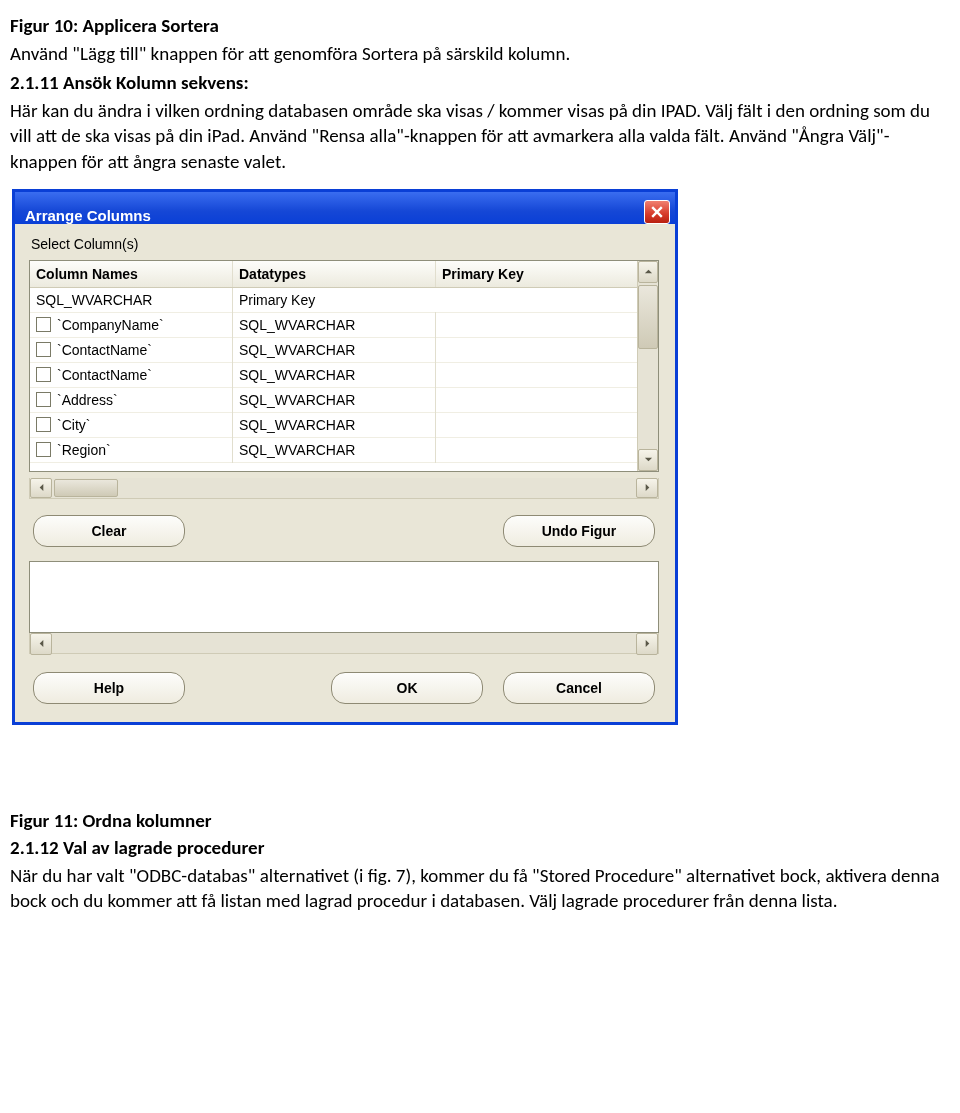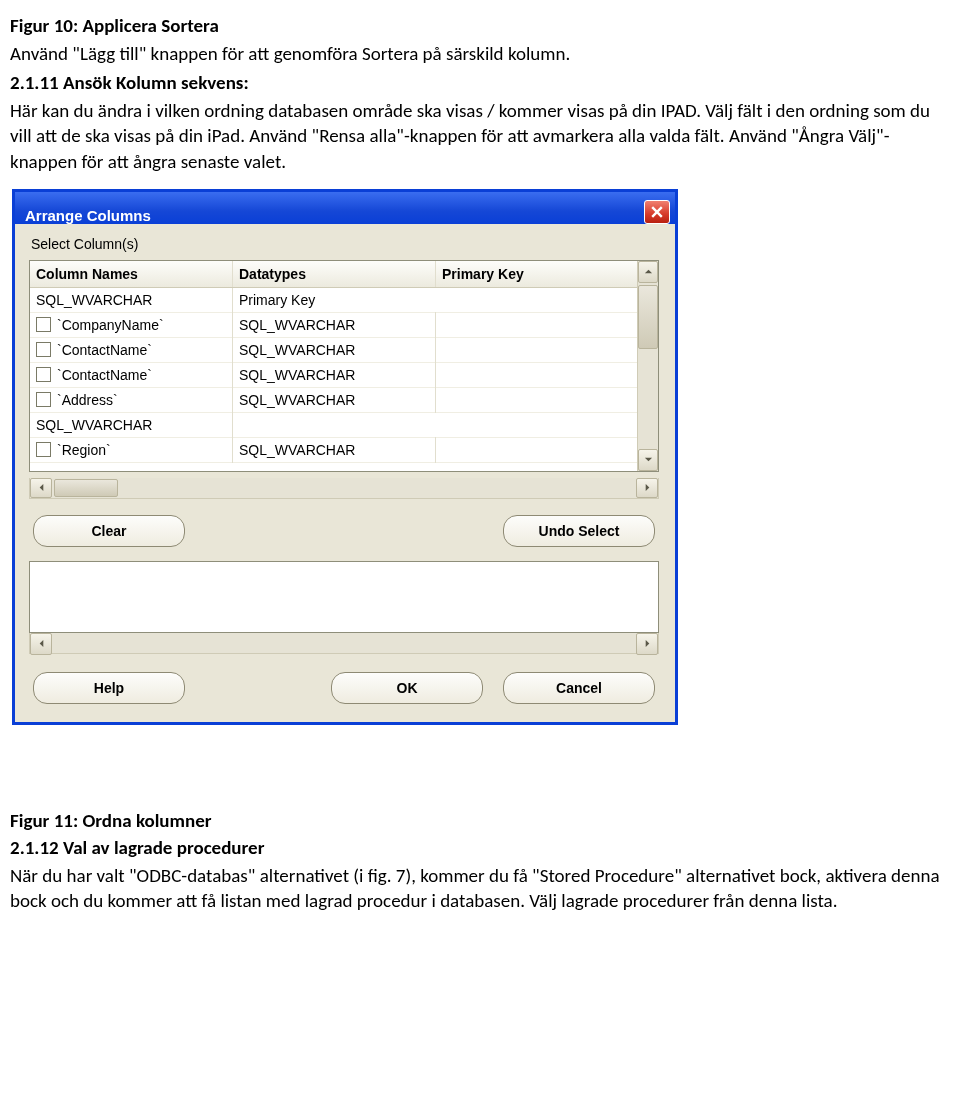--- a/index.html
+++ b/index.html
@@ -239,20 +239,24 @@
             </div>
             <div class="grid-row">
               <div class="col col1">
                 <span class="chk"></span>
                 <span>`Address`</span>
               </div>
               <div class="col col2">SQL_WVARCHAR</div>
               <div class="col col3"></div>
             </div>
             <div class="grid-row">
+              <div class="col col1">
+                <span class="chk"></span>
+                <span>`City`</span>
+              </div>
               <div class="col col2">SQL_WVARCHAR</div>
               <div class="col col3"></div>
             </div>
             <div class="grid-row">
               <div class="col col1">
                 <span class="chk"></span>
                 <span>`Region`</span>
               </div>
               <div class="col col2">SQL_WVARCHAR</div>
               <div class="col col3"></div>
@@ -285,21 +289,21 @@
       <div class="sbtn">
         <svg viewBox="0 0 10 10">
             <path d="M3 1 L7 5 L3 9 Z"></path>
           </svg>
       </div>
     </div>
 
     <div class="btnrow split">
       <div class="wbtn">Clear</div>
       <div class="spacer"></div>
-      <div class="wbtn">Undo Select</div>
+      <div class="wbtn">Undo Figur</div>
     </div>
 
     <div class="textarea"></div>
     <div class="hscroll2">
       <div class="sbtn">
         <svg viewBox="0 0 10 10">
             <path d="M7 1 L3 5 L7 9 Z"></path>
           </svg>
       </div>
       <div class="mid"></div>

